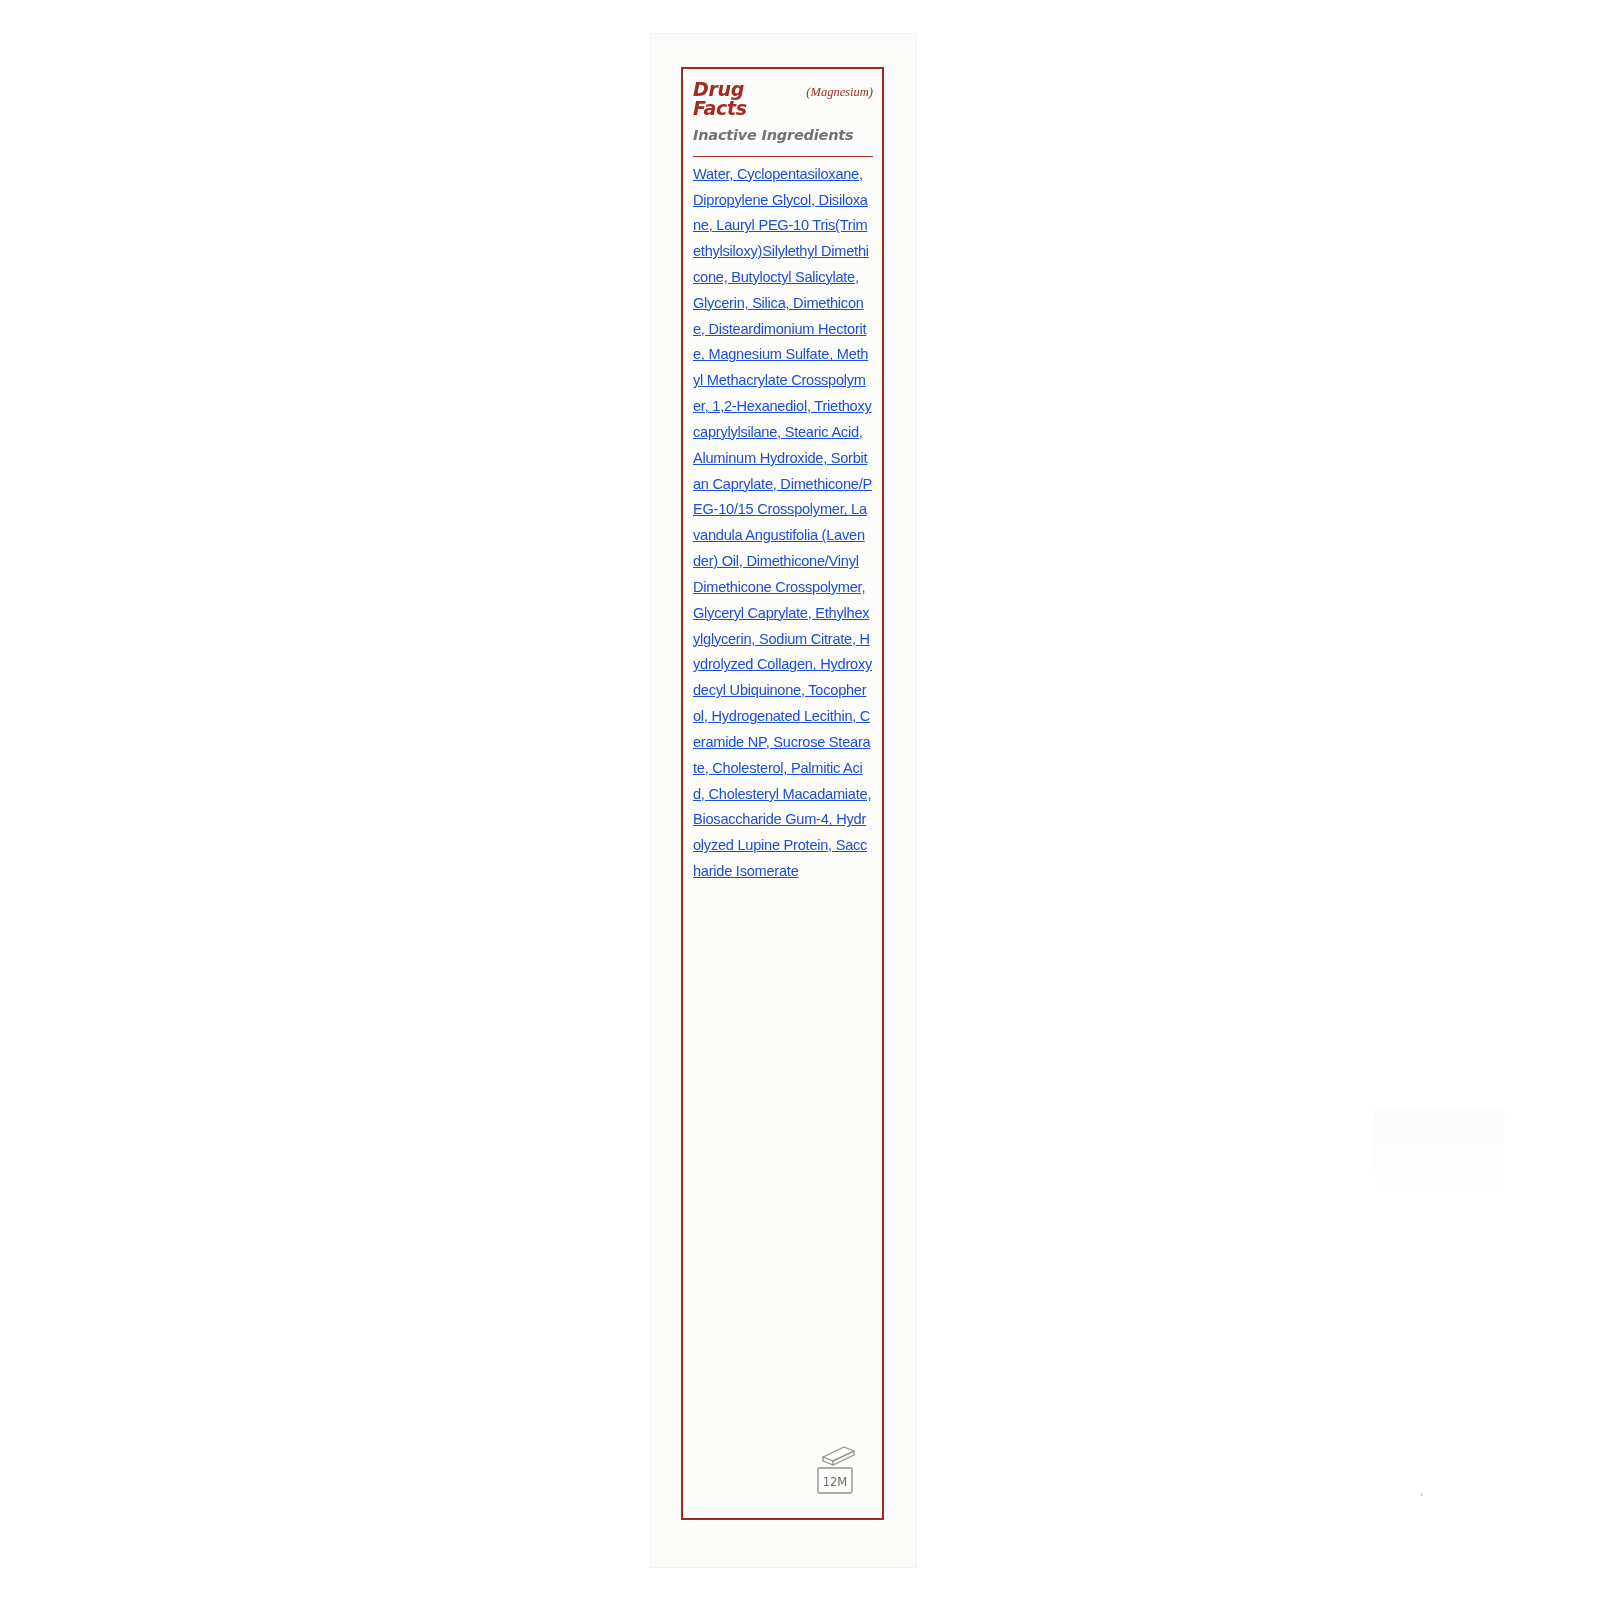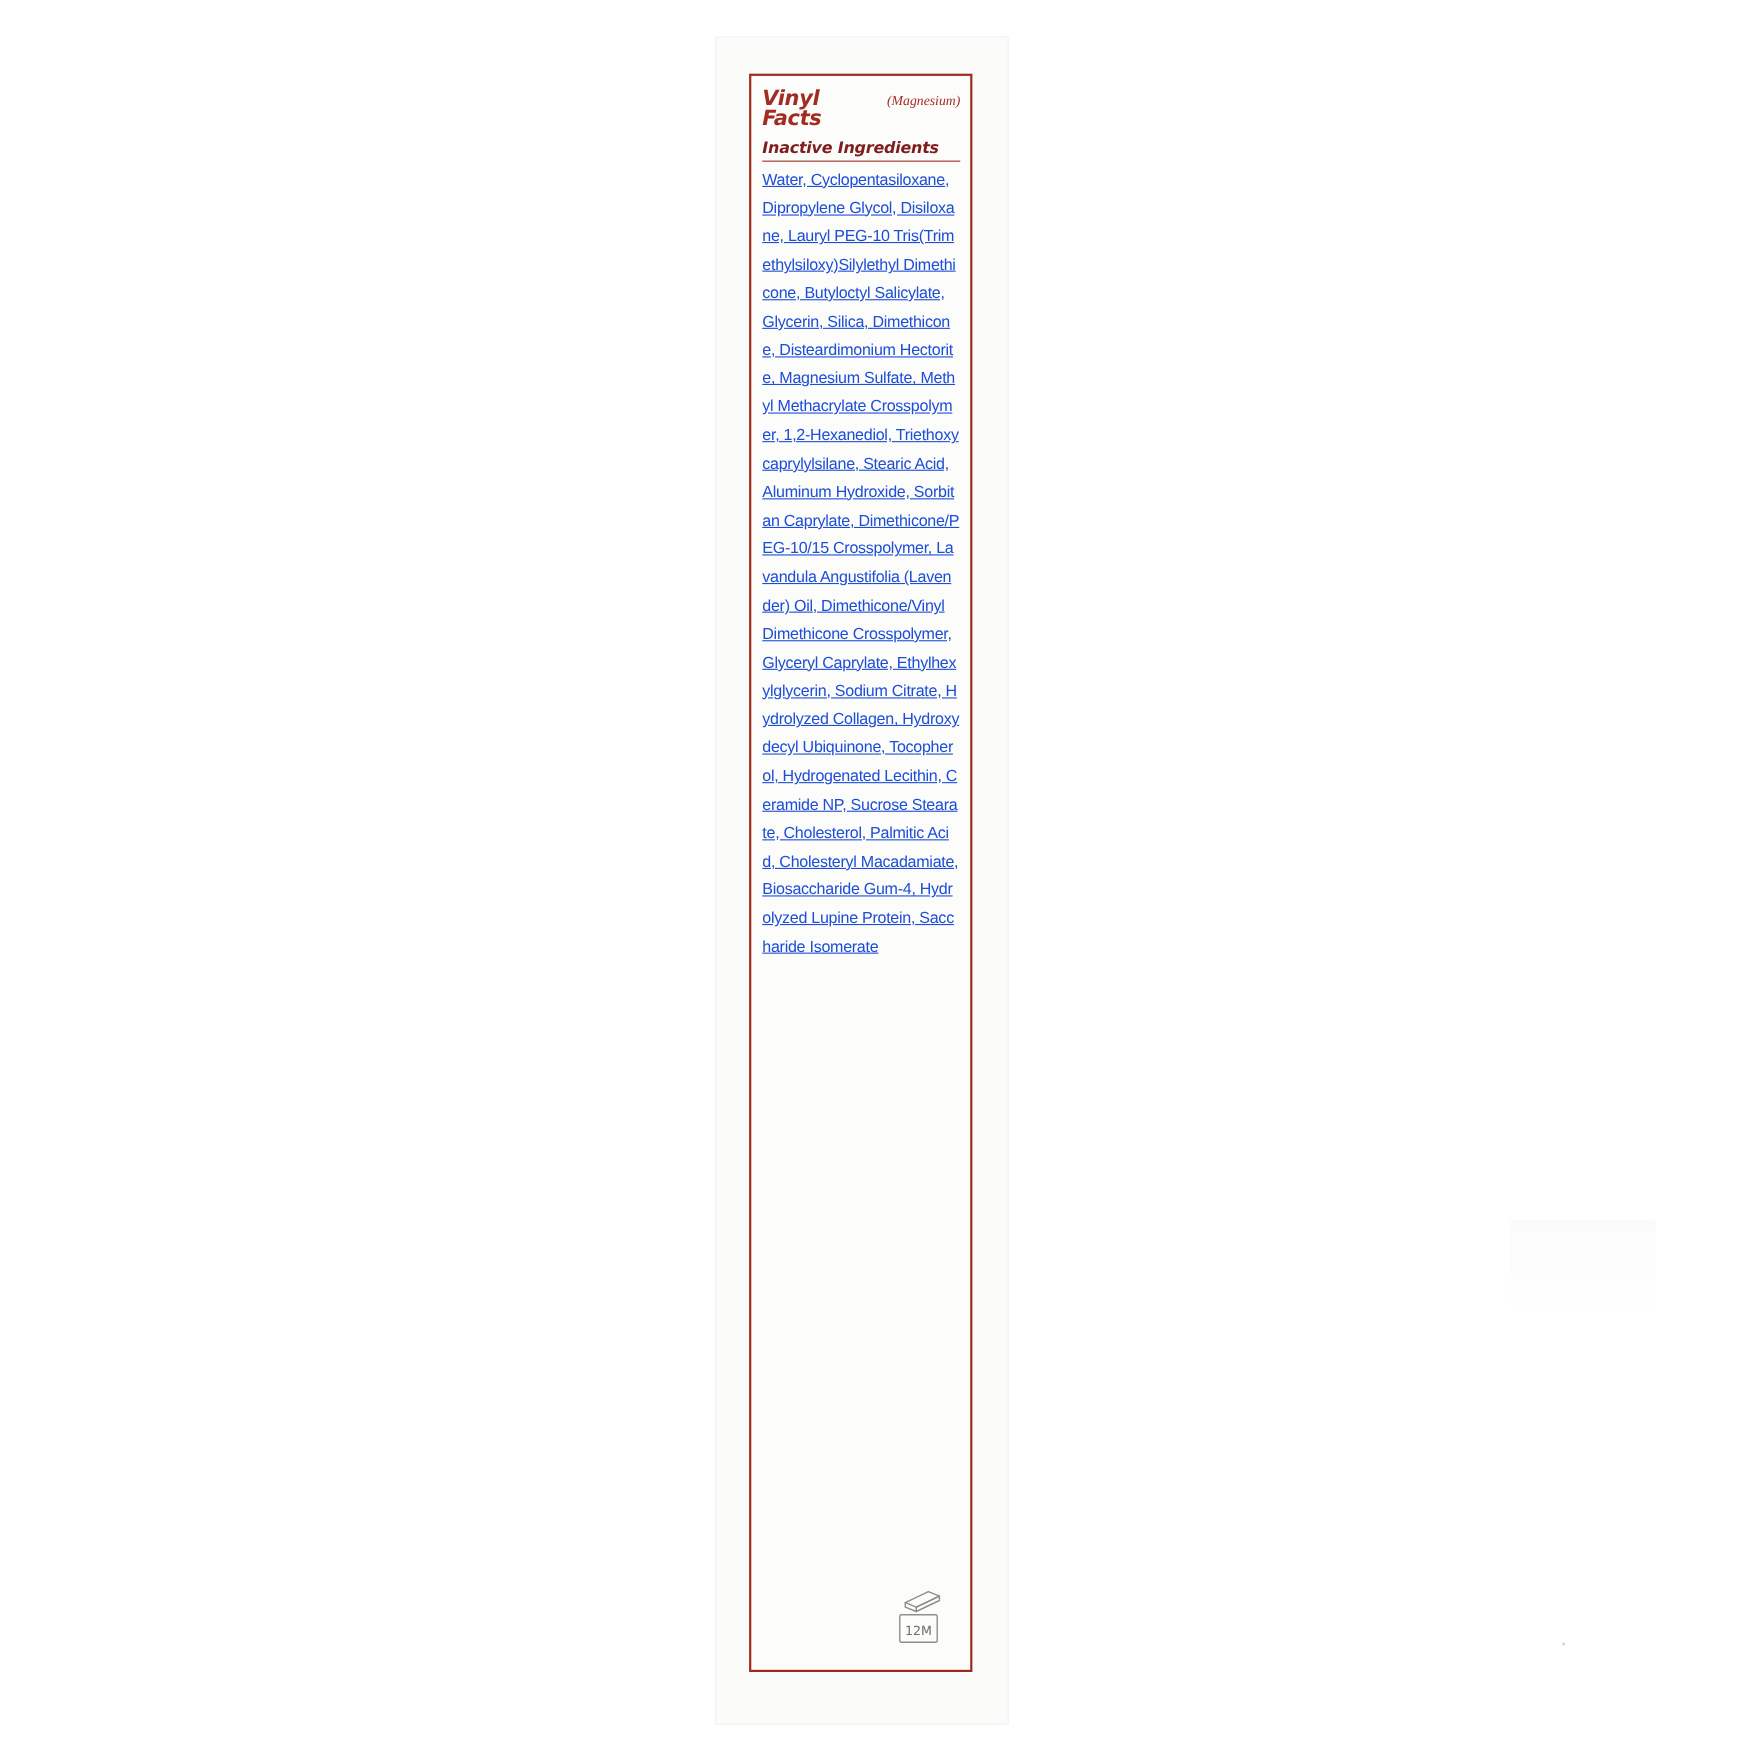--- a/index.html
+++ b/index.html
@@ -64,24 +64,24 @@
     font-size: 12.5px;
     color: #a32c22;
     line-height: 1;
   }
 
   .df-section-heading {
     font-family: "DejaVu Sans", sans-serif;
     font-weight: bold;
     font-style: italic;
     font-size: 14.5px;
-    color: #7f1d1d;
+    color: #737373;
     letter-spacing: -0.2px;
     line-height: 1.15;
-    padding-bottom: 2px;
+    padding-bottom: 12px;
     border-bottom: 1.6px solid #a32c22;
     margin-bottom: 5px;
   }
 
   .df-body {
     font-family: "Liberation Sans", sans-serif;
     font-size: 14.6px;
     line-height: 1.77;
     color: #1d4ed8;
     letter-spacing: -0.25px;
@@ -130,21 +130,21 @@
 
   <div class="faint-block"></div>
   <div class="faint-dot"></div>
 
 </div>
 
 <div class="drug-facts-frame">
   <div class="df-inner">
 
     <div class="df-title-row">
-      <span class="df-title">Vinyl Facts</span>
+      <span class="df-title">Drug Facts</span>
       <span class="df-continued">(Magnesium)</span>
     </div>
 
     <div class="df-section-heading">Inactive Ingredients</div>
 
     <div class="df-body">Water, Cyclopentasiloxane, Dipropylene Glycol, Disiloxane, Lauryl PEG-10 Tris(Trimethylsiloxy)Silylethyl Dimethicone, Butyloctyl Salicylate, Glycerin, Silica, Dimethicone, Disteardimonium Hectorite, Magnesium Sulfate, Methyl Methacrylate Crosspolymer, 1,2-Hexanediol, Triethoxycaprylylsilane, Stearic Acid, Aluminum Hydroxide, Sorbitan Caprylate, Dimethicone/PEG-10/15 Crosspolymer, Lavandula Angustifolia (Lavender) Oil, Dimethicone/Vinyl Dimethicone Crosspolymer, Glyceryl Caprylate, Ethylhexylglycerin, Sodium Citrate, Hydrolyzed Collagen, Hydroxydecyl Ubiquinone, Tocopherol, Hydrogenated Lecithin, Ceramide NP, Sucrose Stearate, Cholesterol, Palmitic Acid, Cholesteryl Macadamiate, Biosaccharide Gum-4, Hydrolyzed Lupine Protein, Saccharide Isomerate</div>
 
   </div>
 </div>
 

